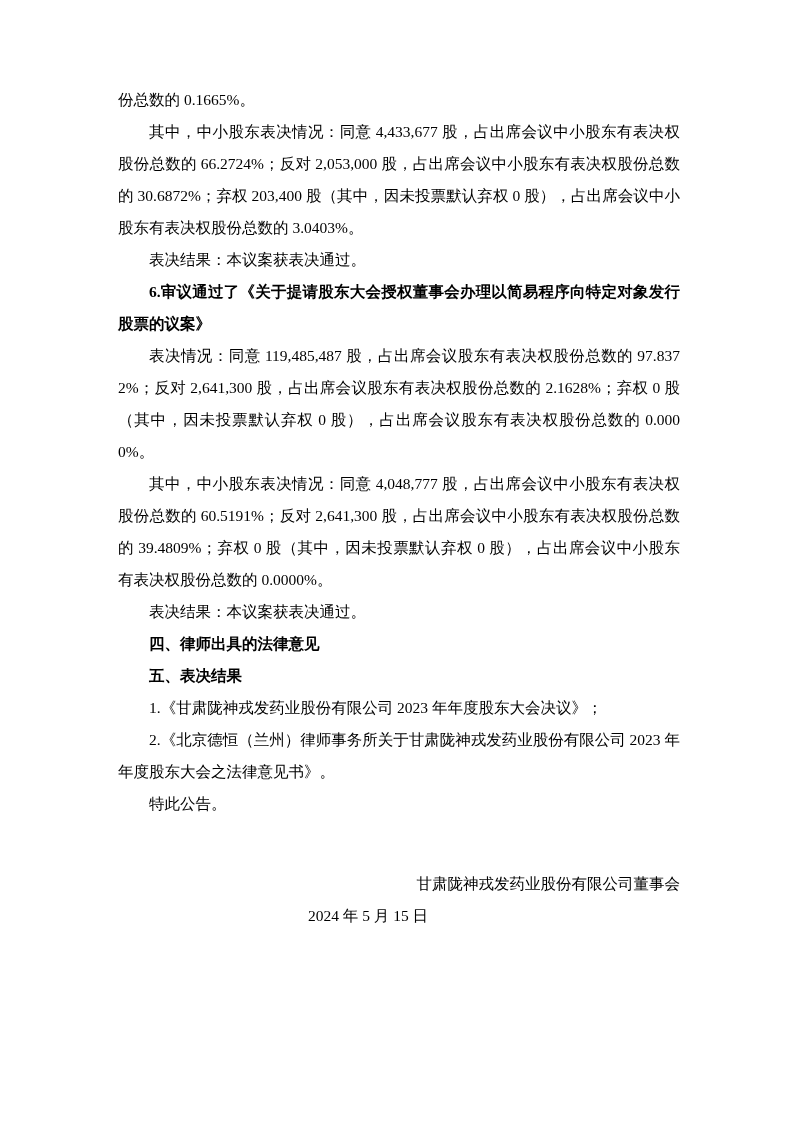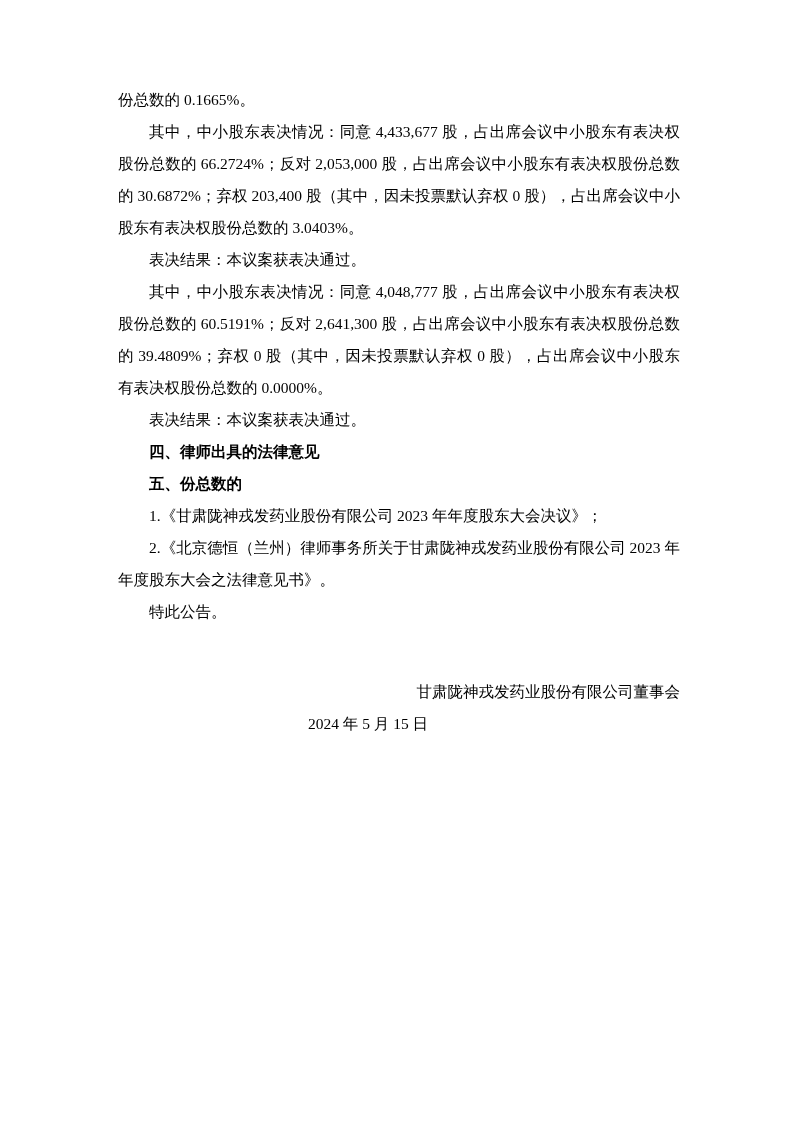--- a/index.html
+++ b/index.html
@@ -43,22 +43,24 @@
     text-indent: 0;
   }
 </style>
 </head>
 <body>
 
 <div class="page">
   <p class="no-indent">份总数的 0.1665%。</p>
   <p>其中，中小股东表决情况：同意 4,433,677 股，占出席会议中小股东有表决权股份总数的 66.2724%；反对 2,053,000 股，占出席会议中小股东有表决权股份总数的 30.6872%；弃权 203,400 股（其中，因未投票默认弃权 0 股），占出席会议中小股东有表决权股份总数的 3.0403%。</p>
   <p>表决结果：本议案获表决通过。</p>
+  <p class="bold">6.审议通过了《关于提请股东大会授权董事会办理以简易程序向特定对象发行股票的议案》</p>
+  <p>表决情况：同意 119,485,487 股，占出席会议股东有表决权股份总数的 97.8372%；反对 2,641,300 股，占出席会议股东有表决权股份总数的 2.1628%；弃权 0 股（其中，因未投票默认弃权 0 股），占出席会议股东有表决权股份总数的 0.0000%。</p>
   <p>其中，中小股东表决情况：同意 4,048,777 股，占出席会议中小股东有表决权股份总数的 60.5191%；反对 2,641,300 股，占出席会议中小股东有表决权股份总数的 39.4809%；弃权 0 股（其中，因未投票默认弃权 0 股），占出席会议中小股东有表决权股份总数的 0.0000%。</p>
   <p>表决结果：本议案获表决通过。</p>
   <p class="bold">四、律师出具的法律意见</p>
-  <p class="bold">五、份总数的</p>
+  <p class="bold">五、表决结果</p>
   <p>1.《甘肃陇神戎发药业股份有限公司 2023 年年度股东大会决议》；</p>
   <p>2.《北京德恒（兰州）律师事务所关于甘肃陇神戎发药业股份有限公司 2023 年年度股东大会之法律意见书》。</p>
   <p>特此公告。</p>
   <p class="sign-company">甘肃陇神戎发药业股份有限公司董事会</p>
   <p class="sign-date">2024 年 5 月 15 日</p>
 </div>
 
 </body></html>

